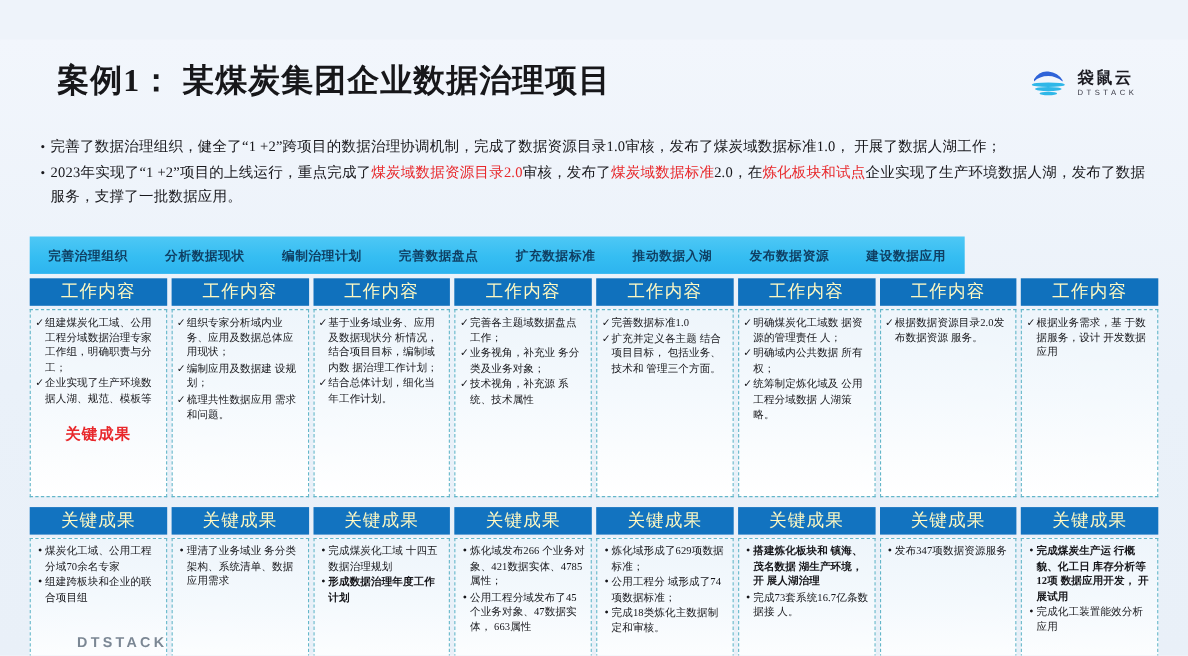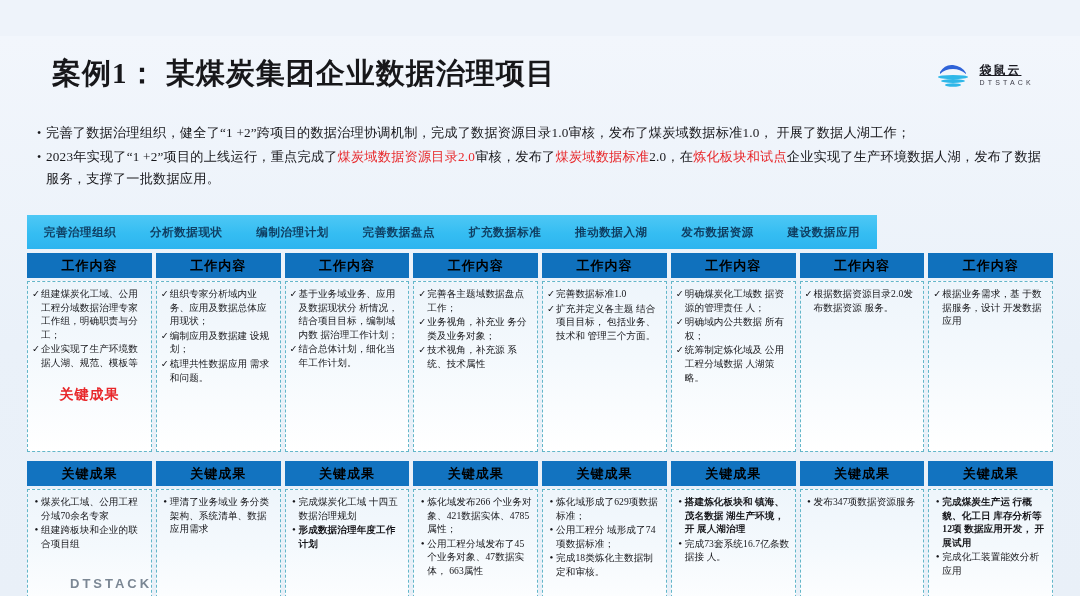--- a/index.html
+++ b/index.html
@@ -22,22 +22,22 @@
     font-size:29px;font-weight:700;color:#17171a;
     letter-spacing:1px;
     font-family:"Liberation Serif","DejaVu Serif",serif;
   }
   .brand{
     position:absolute;right:46px;top:25px;
     display:flex;align-items:center;gap:7px;
   }
   .brand-mark{width:36px;height:28px;position:relative;}
   .brand-text{display:flex;flex-direction:column;line-height:1;}
-  .brand-cn{font-size:12px;font-weight:700;color:#1b1b22;letter-spacing:2px;
-    font-family:"Liberation Sans","DejaVu Sans",sans-serif;text-decoration:underline;}
+  .brand-cn{font-size:15px;font-weight:700;color:#1b1b22;letter-spacing:2px;
+    font-family:"Liberation Sans","DejaVu Sans",sans-serif;}
   .brand-en{font-size:7px;color:#3b3b46;letter-spacing:3.2px;margin-top:3px;
     font-family:"Liberation Sans","DejaVu Sans",sans-serif;}
 
   
   .bullets{position:absolute;left:32px;top:86px;width:1020px;}
   .bullet{
     display:flex;align-items:flex-start;
     font-size:13.2px;line-height:22px;color:#18181c;
     margin-bottom:2px;
   }
@@ -64,21 +64,21 @@
   .cols{
     position:absolute;left:27px;top:217px;width:1026px;height:348px;
     display:flex;gap:4px;
   }
   .col{flex:1 1 0;display:flex;flex-direction:column;}
 
   .cap{
     height:25px;flex:0 0 25px;
     background:#1071bd;
     display:flex;align-items:center;justify-content:center;
-    color:#000000;font-size:13px;font-weight:700;letter-spacing:1px;
+    color:#fef9c3;font-size:16px;font-weight:400;letter-spacing:1px;
     font-family:"Liberation Sans","DejaVu Sans",sans-serif;
   }
   .cap.result{background:#1273c0;}
 
   .box{
     border:1px dashed #63b6c9;
     background:linear-gradient(180deg,#eef5fb 0%,#f4f9fd 45%,#ffffff 100%);
     padding:5px 4px 4px 4px;
     overflow:hidden;
   }

